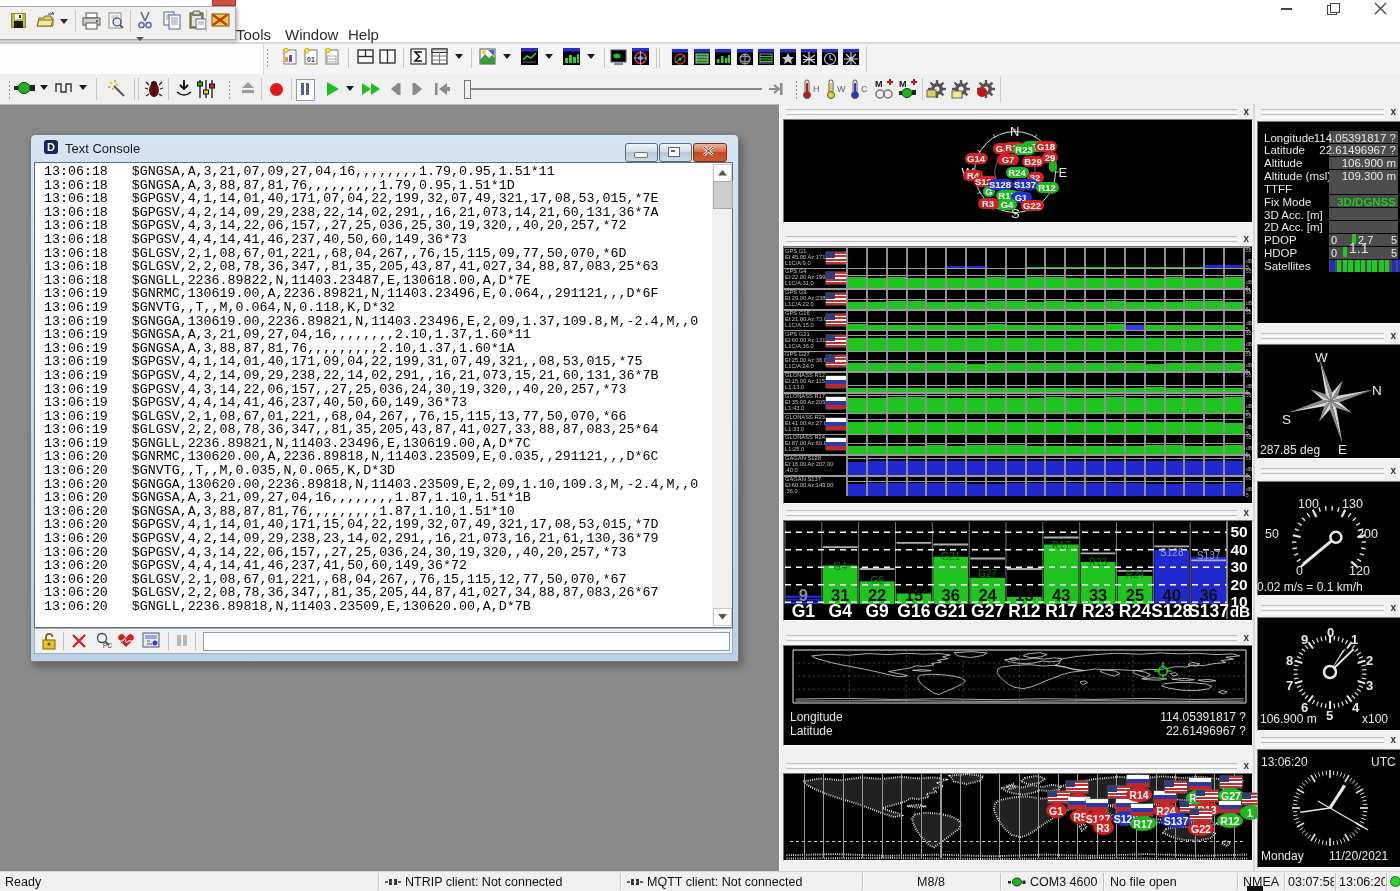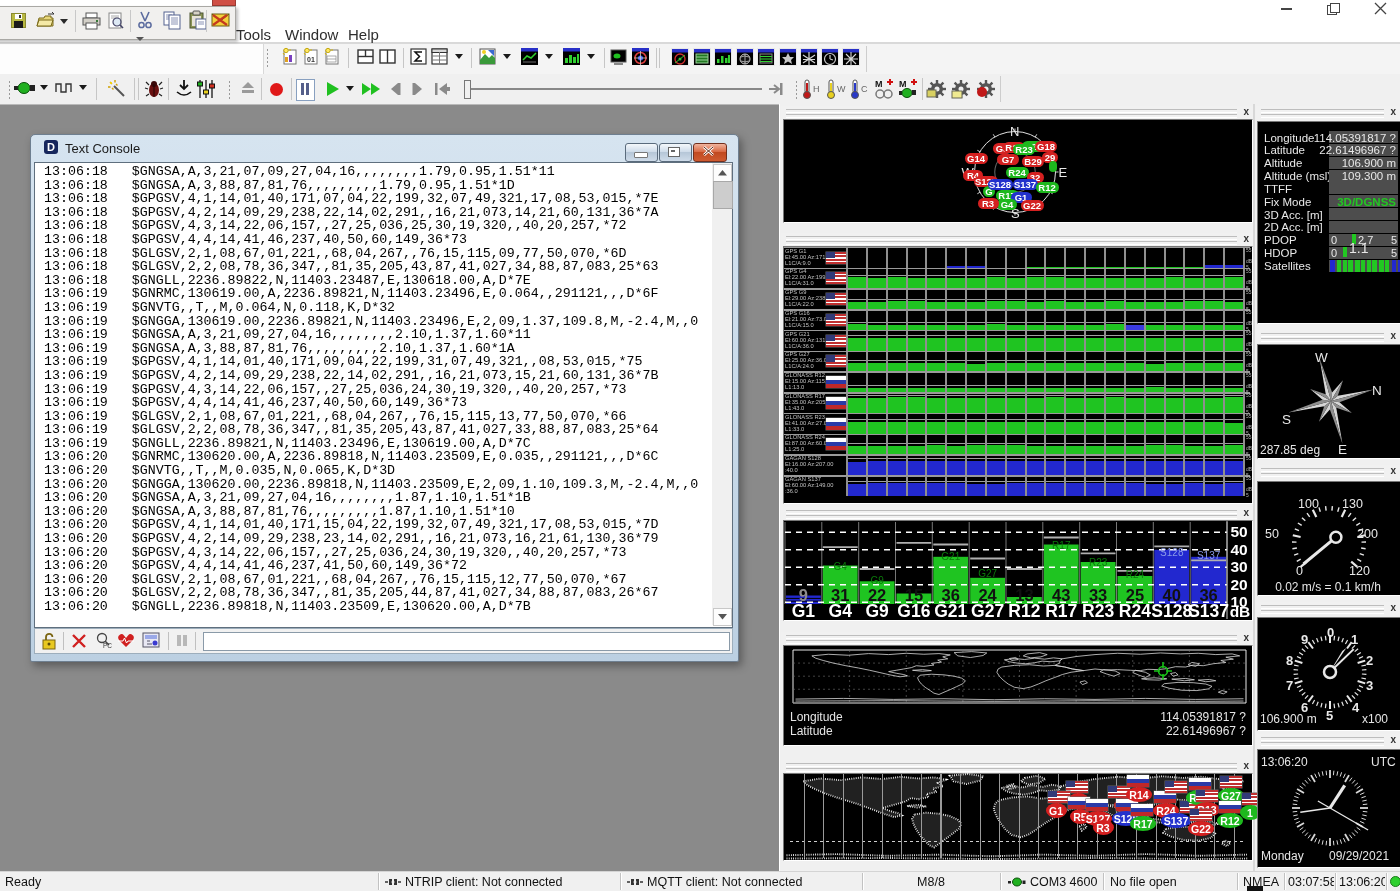--- a/index.html
+++ b/index.html
@@ -1537,21 +1537,21 @@
       <line x1="4.6" y1="-3.8" x2="-25.5" y2="21.0" stroke="#e8e8e8" stroke-width="3"></line>
       <circle cx="6.9" cy="-5.7" r="5.5" fill="#000" stroke="#e8e8e8" stroke-width="2.5"></circle>
     </g>
   </svg>
 <div class="ab" style="left:1296px;top:564px;color:#e8e8e8;font-size:12.5px">0</div>
 <div class="ab" style="left:1265px;top:527px;color:#e8e8e8;font-size:12.5px">50</div>
 <div class="ab" style="left:1298px;top:497px;color:#e8e8e8;font-size:12.5px">100</div>
 <div class="ab" style="left:1342px;top:497px;color:#e8e8e8;font-size:12.5px">130</div>
 <div class="ab" style="left:1357px;top:527px;color:#e8e8e8;font-size:12.5px">200</div>
 <div class="ab" style="left:1349px;top:564px;color:#e8e8e8;font-size:12.5px">120</div>
-<div class="ab wt" style="left:1257px;top:580px;width:142px;text-align:center">0.02 m/s = 0.1 km/h</div>
+<div class="ab wt" style="left:1257px;top:580px;width:142px;">0.02 m/s = 0.1 km/h</div>
 <div class="blk" style="left:1257px;top:617px;width:142px;height:112px"></div>
 <svg style="left:1260px;top:602px" width="140" height="140">
     <g transform="translate(70,70)">
       <line x1="0.0" y1="-29.0" x2="0.0" y2="-37.0" stroke="#e8e8e8" stroke-width="2.0"></line>
       <line x1="4.0" y1="-31.7" x2="4.6" y2="-36.2" stroke="#e8e8e8" stroke-width="1.2"></line>
       <line x1="8.0" y1="-31.0" x2="9.1" y2="-35.4" stroke="#e8e8e8" stroke-width="1.2"></line>
       <line x1="11.8" y1="-29.8" x2="13.4" y2="-33.9" stroke="#e8e8e8" stroke-width="1.2"></line>
       <line x1="15.4" y1="-28.0" x2="17.6" y2="-32.0" stroke="#e8e8e8" stroke-width="1.2"></line>
       <line x1="17.0" y1="-23.5" x2="21.7" y2="-29.9" stroke="#e8e8e8" stroke-width="2.0"></line>
       <line x1="21.9" y1="-23.3" x2="25.0" y2="-26.6" stroke="#e8e8e8" stroke-width="1.2"></line>
@@ -1679,12 +1679,12 @@
       <line x1="-6.9" y1="-32.3" x2="-7.8" y2="-36.7" stroke="#d8d8d8" stroke-width="1.0"></line>
       <line x1="-3.4" y1="-32.8" x2="-3.9" y2="-37.3" stroke="#d8d8d8" stroke-width="1.0"></line>
       <line x1="0" y1="0" x2="14.7" y2="-22.6" stroke="#e8e8e8" stroke-width="3.2"></line>
       <line x1="0" y1="0" x2="-29.7" y2="4.2" stroke="#e8e8e8" stroke-width="1.6"></line>
       <line x1="-12.1" y1="-7.0" x2="38.1" y2="22.0" stroke="#e8e8e8" stroke-width="1.3"></line>
     </g>
   </svg>
 <div class="ab wt" style="left:1261px;top:755px">13:06:20</div>
 <div class="ab wt" style="left:1371px;top:755px">UTC</div>
 <div class="ab wt" style="left:1261px;top:849px">Monday</div>
-<div class="ab wt" style="left:1329px;top:849px">09/29/2021</div>
+<div class="ab wt" style="left:1329px;top:849px">11/20/2021</div>
 </body></html>

